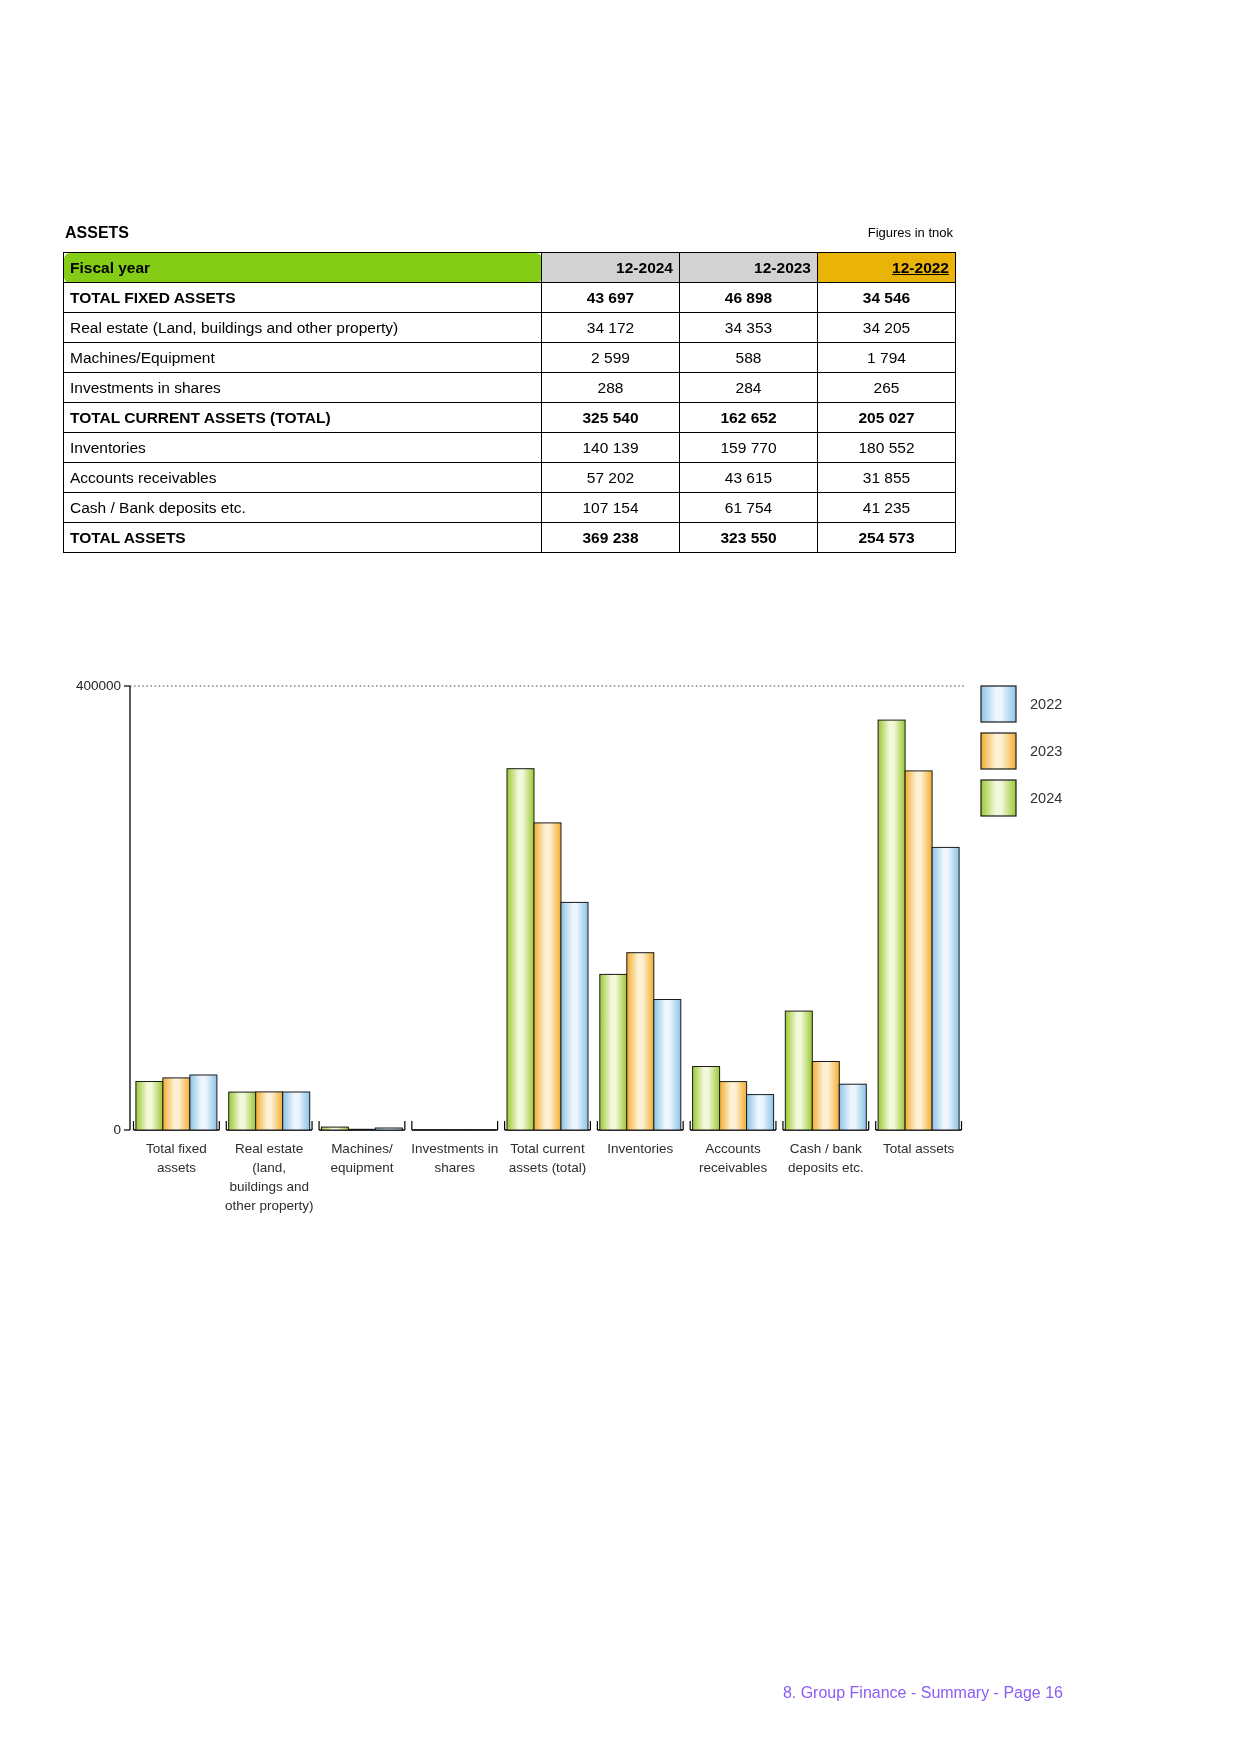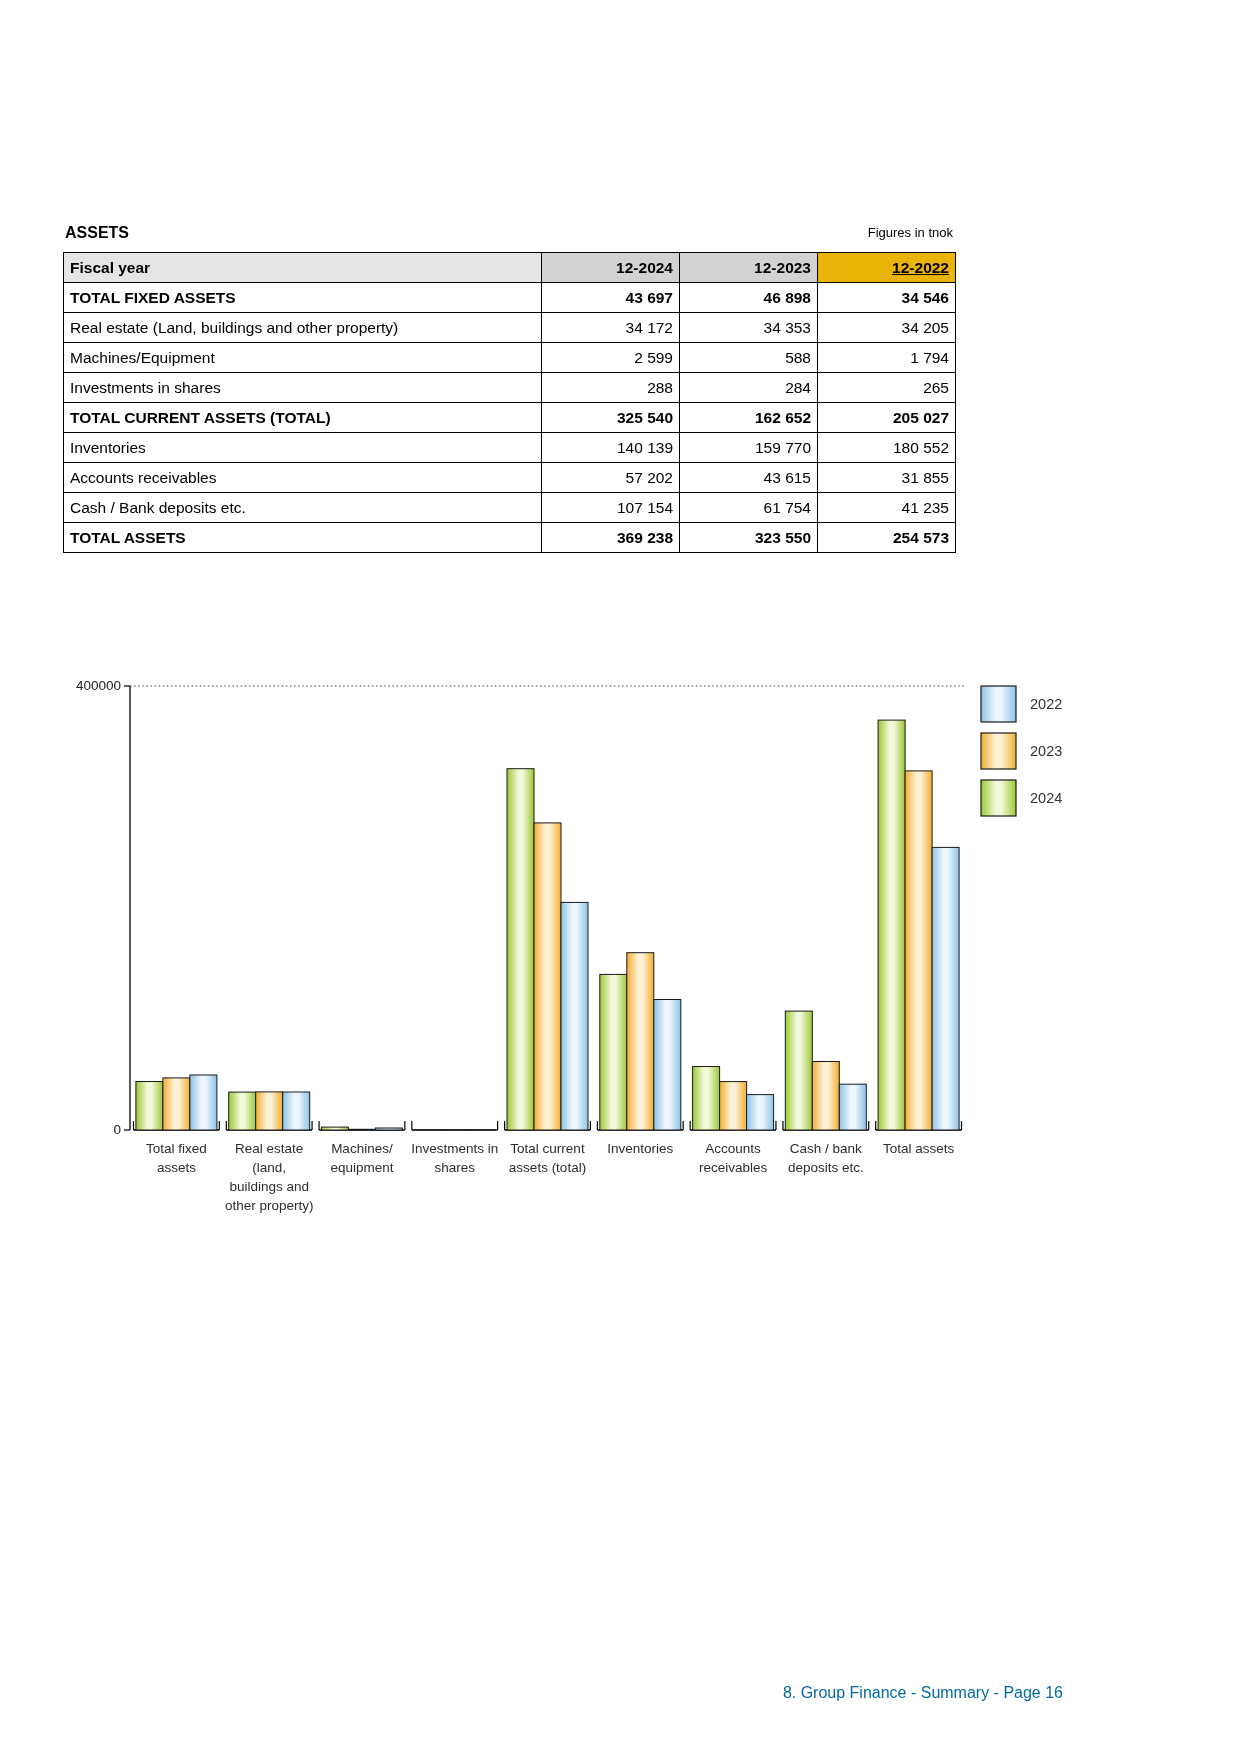--- a/index.html
+++ b/index.html
@@ -16,45 +16,45 @@
   .assets-title{position:absolute;left:65px;top:224px;font-size:16px;font-weight:bold;}
   .unit-note{position:absolute;right:288px;top:225px;font-size:13px;}
 
   
   .assets-table{position:absolute;left:63px;top:252px;width:890px;border-collapse:collapse;
                 font-size:15.5px;table-layout:fixed;}
   .assets-table th,.assets-table td{border:1.6px solid #000;height:29px;padding:0 6px;overflow:hidden;white-space:nowrap;}
   .assets-table thead th{font-weight:bold;}
   .label-col{width:465px;text-align:left;}
   .num-col{width:125px;text-align:right;}
-  .num-cell{text-align:right;}
+  .num-cell{text-align:center;}
   .bold-row td{font-weight:bold;}
 
   
   .chart{position:absolute;left:0;top:600px;}
   .chart text{font-family:"Liberation Sans",sans-serif;}
   .chart .ytick{font-size:13.5px;fill:#222;}
   .chart .cat-label{font-size:13.5px;fill:#2d2d2d;}
   .chart .legend-label{font-size:14.5px;fill:#333;}
 
-  .footer{position:absolute;right:178px;top:1684px;font-size:16px;color:#0369a1;}
+  .footer{position:absolute;right:178px;top:1684px;font-size:16px;color:#8b5cf6;}
 </style>
 </head>
 <body>
 
 <div class="page">
 
 
   <div class="assets-title">ASSETS</div>
   <div class="unit-note">Figures in tnok</div>
 
   <table class="assets-table">
     <thead>
       <tr>
-        <th class="label-col" style="background: #e5e5e5;">Fiscal year</th>
+        <th class="label-col" style="background: #84cc16; border-radius: 6px;">Fiscal year</th>
         <th class="num-col" style="background: rgb(210, 210, 210);">12-2024</th>
         <th class="num-col" style="background: rgb(210, 210, 210);">12-2023</th>
         <th class="num-col" style="background: #eab308; text-decoration: underline;">12-2022</th>
       </tr>
     </thead>
     <tbody>
         <tr class="bold-row">
           <td class="label-col">TOTAL FIXED ASSETS</td>
           <td class="num-cell">43 697</td>
           <td class="num-cell">46 898</td>

